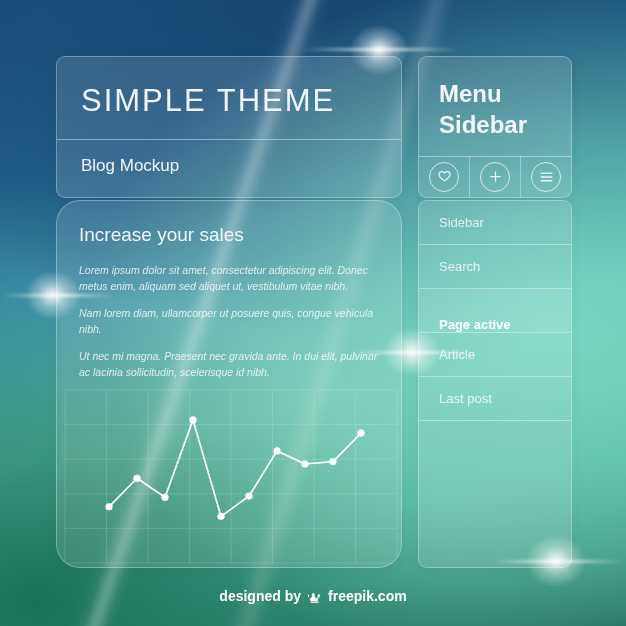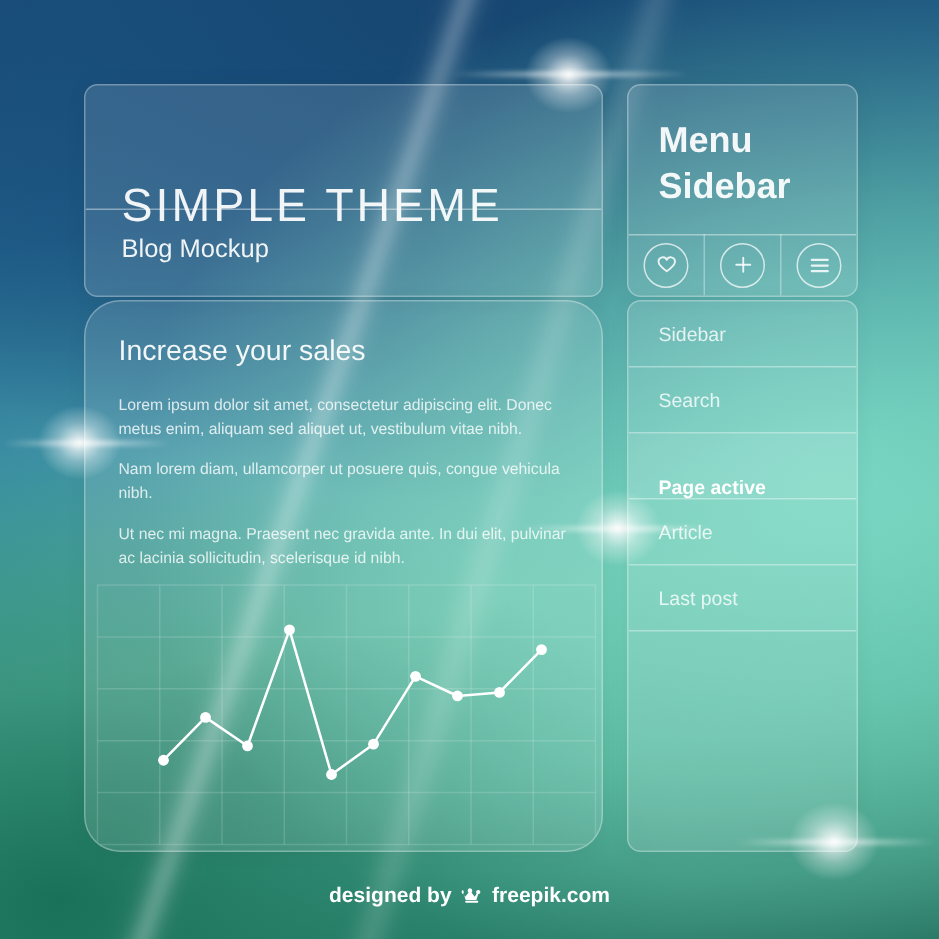--- a/index.html
+++ b/index.html
@@ -97,21 +97,20 @@
   
   .title-main {
     position: absolute;
     left: 24px;
     top: 26px;
     font-size: 31px;
     letter-spacing: 2.0px;
     font-weight: 300;
     color: rgba(255,255,255,0.93);
     white-space: nowrap;
-    margin-top: 36px;
   }
   .title-sub {
     position: absolute;
     left: 24px;
     top: 99px;
     font-size: 17px;
     font-weight: 300;
     color: rgba(255,255,255,0.92);
     white-space: nowrap;
   }
@@ -165,20 +164,21 @@
   }
   .content-body {
     position: absolute;
     left: 22px;
     top: 62px;
     width: 302px;
     font-size: 10.5px;
     line-height: 1.52;
     font-weight: 400;
     color: rgba(255,255,255,0.80);
+    font-style: italic;
   }
   .content-body p { margin: 0 0 11px 0; }
   .content-body p:last-child { margin-bottom: 0; }
 
   
   #chart-area {
     position: absolute;
     left: 0;
     top: 185px;
     width: 344px;
@@ -206,21 +206,21 @@
     align-items: flex-end;
   }
 
   
   #footer {
     position: absolute;
     left: 0;
     top: 588px;
     width: 626px;
     display: flex;
-    align-items: center;
+    align-items: flex-end;
     justify-content: center;
     gap: 5px;
     font-size: 14px;
     font-weight: bold;
     color: #ffffff;
   }
   #footer .crown { display: block; }
 </style>
 </head>
 <body>

